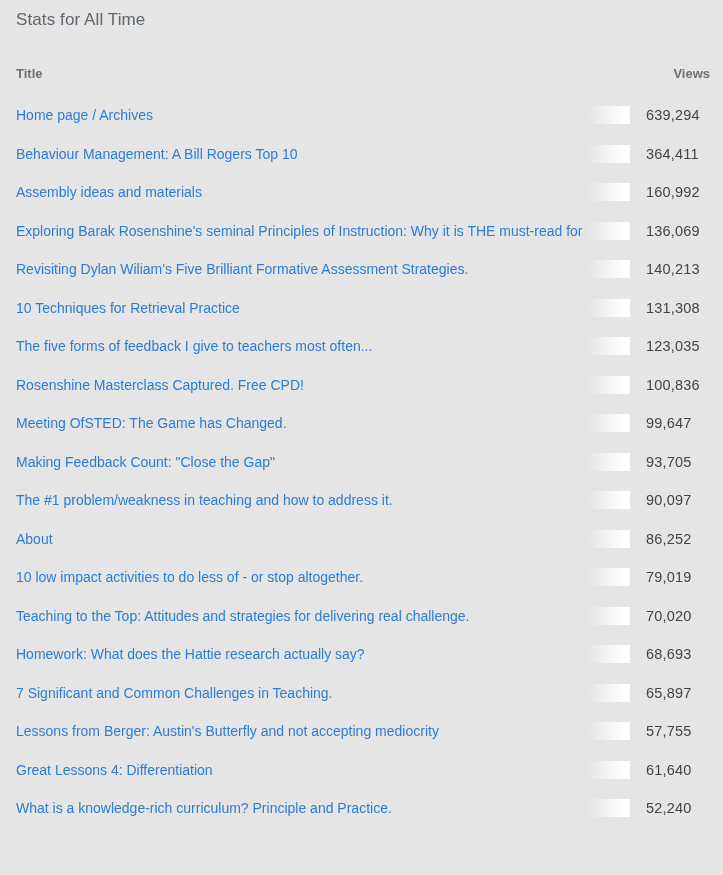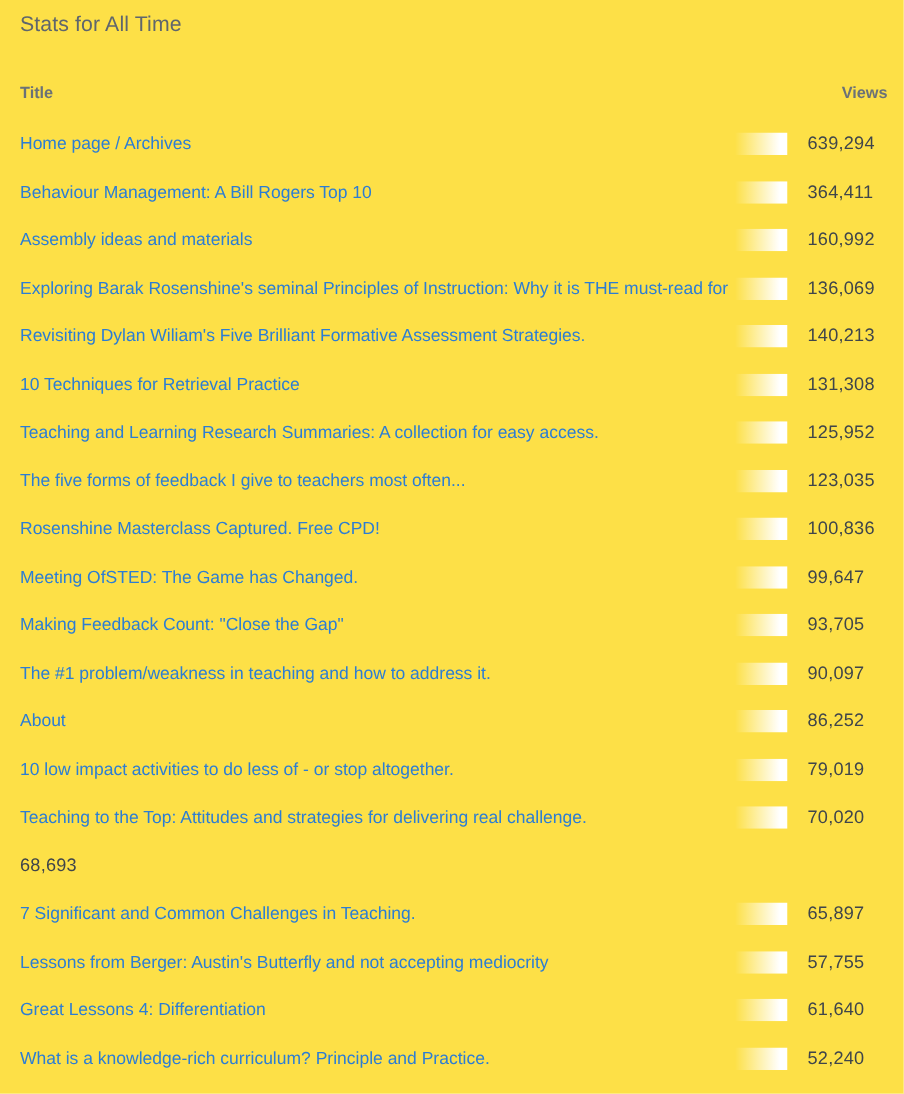--- a/index.html
+++ b/index.html
@@ -7,21 +7,21 @@
     width: 723px;
     height: 875px;
     background: #ffffff;
     overflow: hidden;
     font-family: "Liberation Sans", sans-serif;
   }
   .stats-panel {
     width: 723px;
     height: 875px;
     padding: 8px 13px 0 16px;
-    background: #fde047;
+    background: #e5e5e5;
   }
   .page-title {
     font-size: 17px;
     font-weight: 400;
     color: #5f666d;
     line-height: 24px;
     letter-spacing: 0.1px;
   }
   .table-header {
     display: flex;
@@ -120,26 +120,20 @@
     <div class="row-views">140,213</div>
   </div>
 
   <div class="table-row">
     <div class="row-title">
       <a class="post-link">10 Techniques for Retrieval Practice</a>
     </div>
     <div class="row-views">131,308</div>
   </div>
 
-  <div class="table-row">
-    <div class="row-title">
-      <a class="post-link">Teaching and Learning Research Summaries: A collection for easy access.</a>
-    </div>
-    <div class="row-views">125,952</div>
-  </div>
 
   <div class="table-row">
     <div class="row-title">
       <a class="post-link">The five forms of feedback I give to teachers most often...</a>
     </div>
     <div class="row-views">123,035</div>
   </div>
 
   <div class="table-row">
     <div class="row-title">
@@ -184,20 +178,23 @@
   </div>
 
   <div class="table-row">
     <div class="row-title">
       <a class="post-link">Teaching to the Top: Attitudes and strategies for delivering real challenge.</a>
     </div>
     <div class="row-views">70,020</div>
   </div>
 
   <div class="table-row">
+    <div class="row-title">
+      <a class="post-link">Homework: What does the Hattie research actually say?</a>
+    </div>
     <div class="row-views">68,693</div>
   </div>
 
   <div class="table-row">
     <div class="row-title">
       <a class="post-link">7 Significant and Common Challenges in Teaching.</a>
     </div>
     <div class="row-views">65,897</div>
   </div>
 

